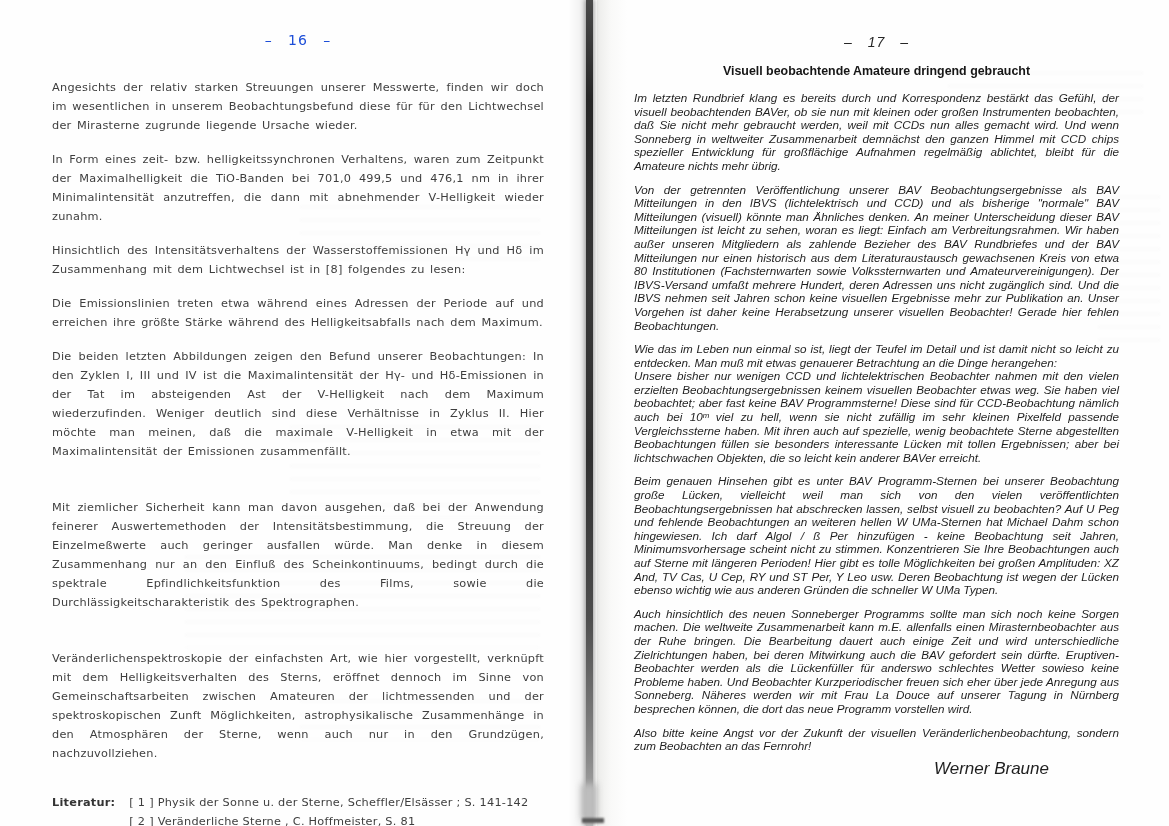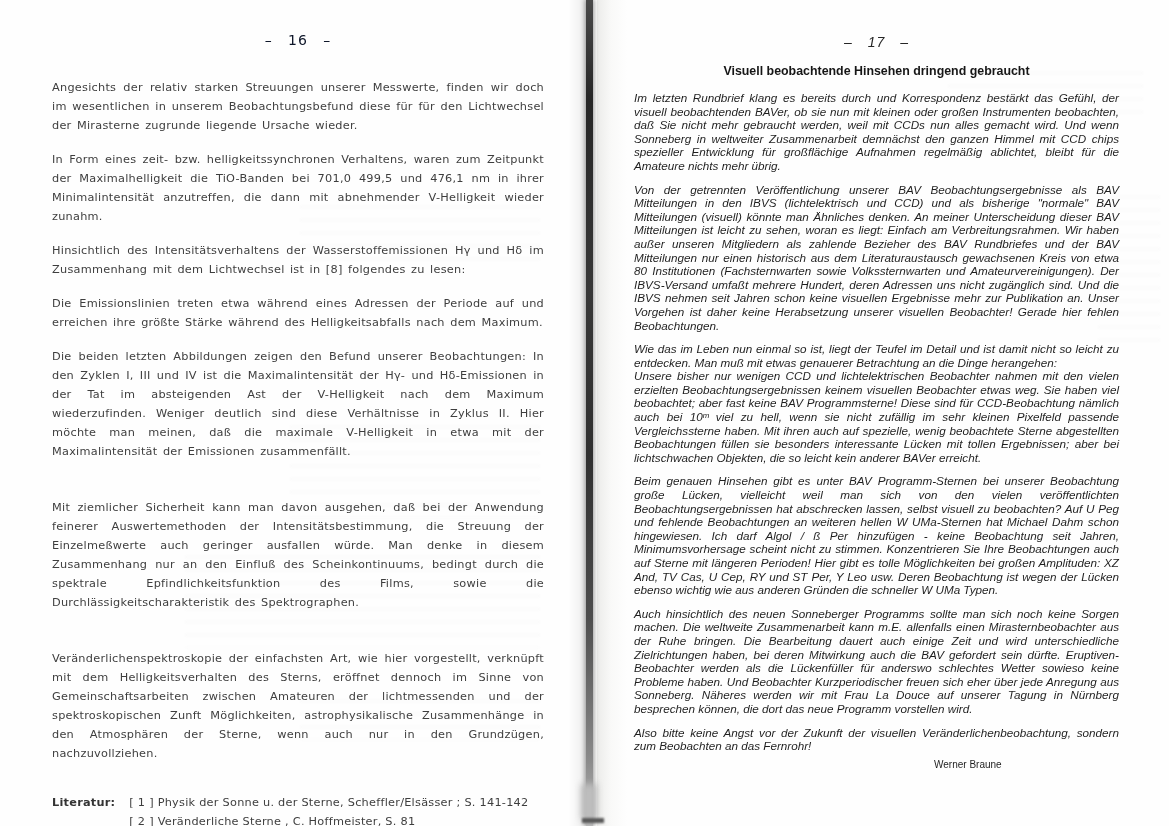--- a/index.html
+++ b/index.html
@@ -45,21 +45,21 @@
     filter: blur(1.6px); opacity: 0.07;
   }
 
   
   .pl-content {
     position: absolute; left: 52px; top: 32px; width: 492px;
     font-family: "DejaVu Sans", sans-serif;
     color: #3e3e3e;
   }
   .page-num {
-    text-align: center; font-size: 14px; color: #0f172a;
+    text-align: center; font-size: 14px; color: #1d4ed8;
     word-spacing: 10px; letter-spacing: 1px;
   }
   .pl-content .page-num { margin-bottom: 30px; }
   .lpara {
     margin: 0 0 15px 0;
     font-size: 11.3px; line-height: 19px;
     text-align: justify; letter-spacing: 0.25px; word-spacing: 1.6px;
   }
   .lpara.mt-xl { margin-top: 37px; }
   .literature {
@@ -83,21 +83,22 @@
   .rpara {
     margin: 0 0 10px 0;
     font-size: 11.7px; line-height: 13.6px;
     text-align: justify;
     font-style: italic;
   }
   .rpara.no-bottom { margin-bottom: 0; }
   .rpara.last { margin-bottom: 6px; }
   .sig-right {
     margin-top: 0; padding-left: 300px;
-    font-size: 10px;
+    font-size: 17px;
+    font-style: italic;
   }
 </style>
 </head>
 <body>
 
 <div class="scan">
 
   <div class="page page-left">
     <div class="pl-content">
       <div class="page-num">– 16 –</div>
@@ -118,21 +119,21 @@
         </div>
       </div>
 
     </div>
   </div>
 
   <div class="page page-right">
     <div class="pr-content">
       <div class="page-num">– 17 –</div>
 
-      <h1 class="article-title">Visuell beobachtende Hinsehen dringend gebraucht</h1>
+      <h1 class="article-title">Visuell beobachtende Amateure dringend gebraucht</h1>
 
       <p class="rpara">Im letzten Rundbrief klang es bereits durch und Korrespondenz bestärkt das Gefühl, der visuell beobachtenden BAVer, ob sie nun mit kleinen oder großen Instrumenten beobachten, daß Sie nicht mehr gebraucht werden, weil mit CCDs nun alles gemacht wird. Und wenn Sonneberg in weltweiter Zusammenarbeit demnächst den ganzen Himmel mit CCD chips spezieller Entwicklung für großflächige Aufnahmen regelmäßig ablichtet, bleibt für die Amateure nichts mehr übrig.</p>
       <p class="rpara">Von der getrennten Veröffentlichung unserer BAV Beobachtungsergebnisse als BAV Mitteilungen in den IBVS (lichtelektrisch und CCD) und als bisherige "normale" BAV Mitteilungen (visuell) könnte man Ähnliches denken. An meiner Unterscheidung dieser BAV Mitteilungen ist leicht zu sehen, woran es liegt: Einfach am Verbreitungsrahmen. Wir haben außer unseren Mitgliedern als zahlende Bezieher des BAV Rundbriefes und der BAV Mitteilungen nur einen historisch aus dem Literaturaustausch gewachsenen Kreis von etwa 80 Institutionen (Fachsternwarten sowie Volkssternwarten und Amateurvereinigungen). Der IBVS-Versand umfaßt mehrere Hundert, deren Adressen uns nicht zugänglich sind. Und die IBVS nehmen seit Jahren schon keine visuellen Ergebnisse mehr zur Publikation an. Unser Vorgehen ist daher keine Herabsetzung unserer visuellen Beobachter! Gerade hier fehlen Beobachtungen.</p>
       <p class="rpara no-bottom">Wie das im Leben nun einmal so ist, liegt der Teufel im Detail und ist damit nicht so leicht zu entdecken. Man muß mit etwas genauerer Betrachtung an die Dinge herangehen:</p>
       <p class="rpara">Unsere bisher nur wenigen CCD und lichtelektrischen Beobachter nahmen mit den vielen erzielten Beobachtungsergebnissen keinem visuellen Beobachter etwas weg. Sie haben viel beobachtet; aber fast keine BAV Programmsterne! Diese sind für CCD-Beobachtung nämlich auch bei 10ᵐ viel zu hell, wenn sie nicht zufällig im sehr kleinen Pixelfeld passende Vergleichssterne haben. Mit ihren auch auf spezielle, wenig beobachtete Sterne abgestellten Beobachtungen füllen sie besonders interessante Lücken mit tollen Ergebnissen; aber bei lichtschwachen Objekten, die so leicht kein anderer BAVer erreicht.</p>
       <p class="rpara">Beim genauen Hinsehen gibt es unter BAV Programm-Sternen bei unserer Beobachtung große Lücken, vielleicht weil man sich von den vielen veröffentlichten Beobachtungsergebnissen hat abschrecken lassen, selbst visuell zu beobachten? Auf U Peg und fehlende Beobachtungen an weiteren hellen W UMa-Sternen hat Michael Dahm schon hingewiesen. Ich darf Algol / ß Per hinzufügen - keine Beobachtung seit Jahren, Minimumsvorhersage scheint nicht zu stimmen. Konzentrieren Sie Ihre Beobachtungen auch auf Sterne mit längeren Perioden! Hier gibt es tolle Möglichkeiten bei großen Amplituden: XZ And, TV Cas, U Cep, RY und ST Per, Y Leo usw. Deren Beobachtung ist wegen der Lücken ebenso wichtig wie aus anderen Gründen die schneller W UMa Typen.</p>
       <p class="rpara">Auch hinsichtlich des neuen Sonneberger Programms sollte man sich noch keine Sorgen machen. Die weltweite Zusammenarbeit kann m.E. allenfalls einen Mirasternbeobachter aus der Ruhe bringen. Die Bearbeitung dauert auch einige Zeit und wird unterschiedliche Zielrichtungen haben, bei deren Mitwirkung auch die BAV gefordert sein dürfte. Eruptiven-Beobachter werden als die Lückenfüller für anderswo schlechtes Wetter sowieso keine Probleme haben. Und Beobachter Kurzperiodischer freuen sich eher über jede Anregung aus Sonneberg. Näheres werden wir mit Frau La Douce auf unserer Tagung in Nürnberg besprechen können, die dort das neue Programm vorstellen wird.</p>
       <p class="rpara last">Also bitte keine Angst vor der Zukunft der visuellen Veränderlichenbeobachtung, sondern zum Beobachten an das Fernrohr!</p>
 
       <div class="sig-right">Werner Braune</div>

